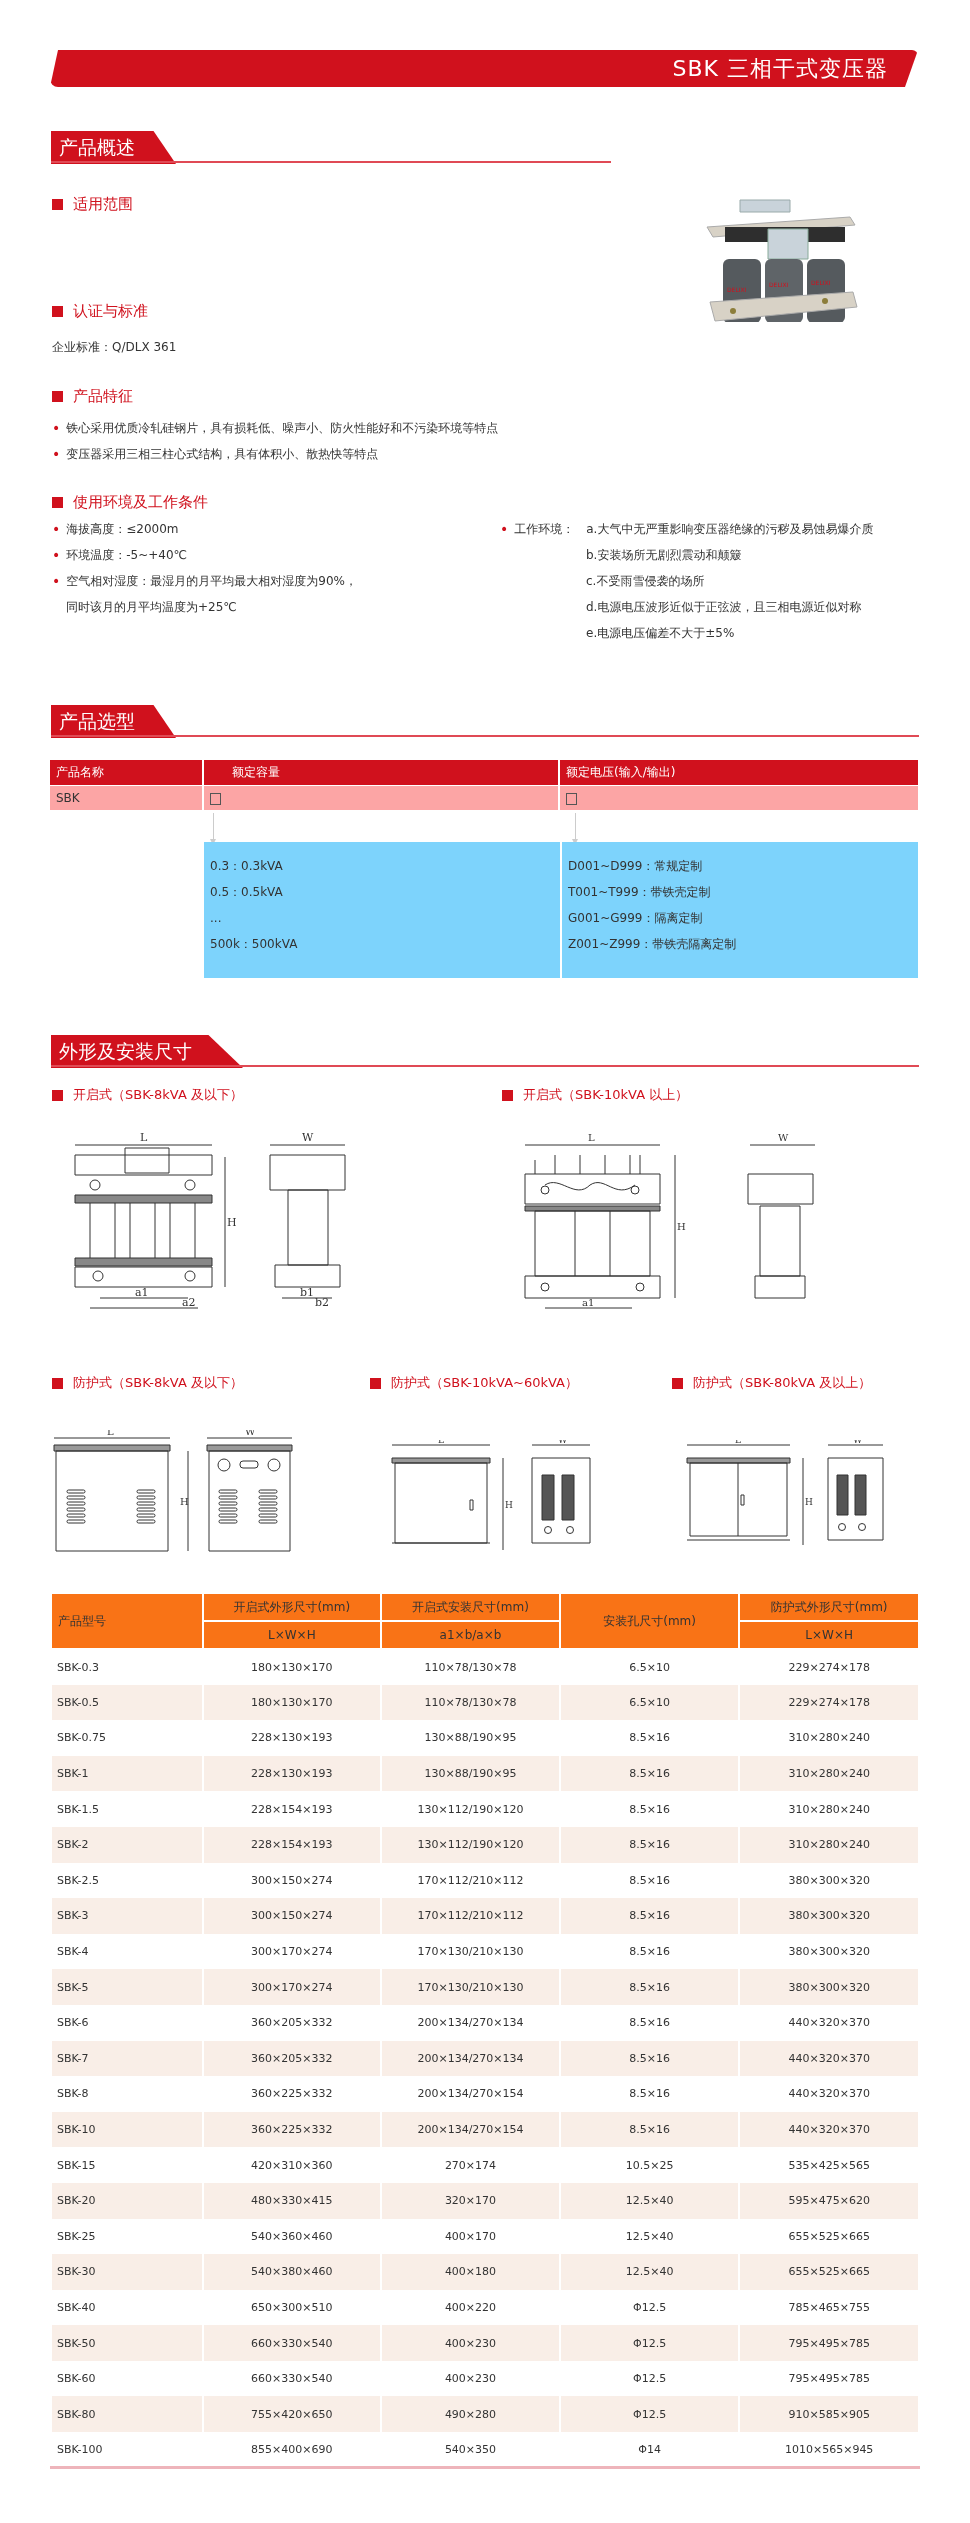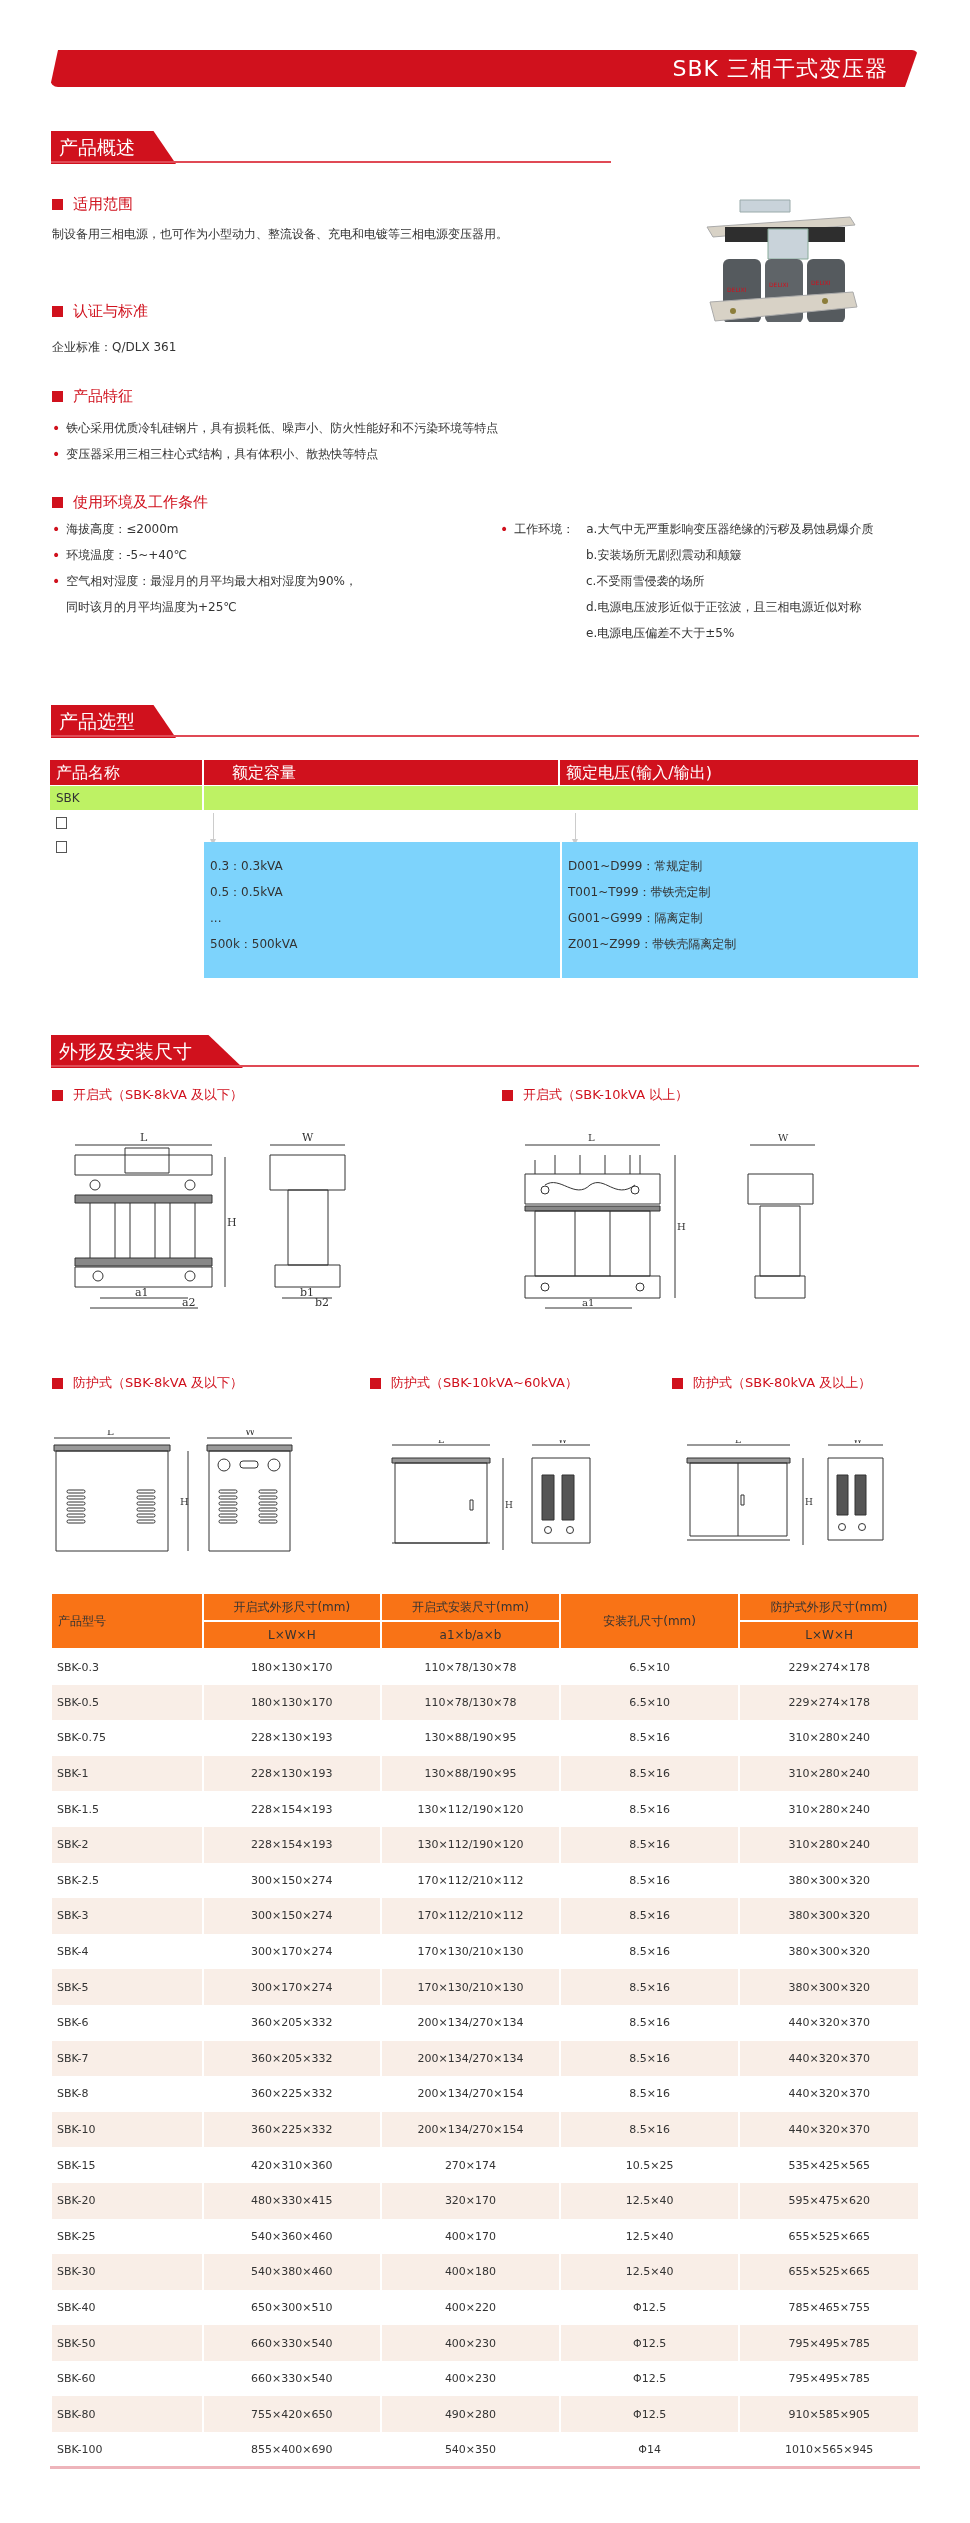--- a/index.html
+++ b/index.html
@@ -11,22 +11,22 @@
   
   .sec-tag { background: #d0111d; color: #fff; font-size: 19px; height: 33px; line-height: 33px; padding-left: 8px; clip-path: polygon(0 0, 82% 0, 100% 100%, 0 100%); }
   .sec-line { height: 2px; background: #e04a55; }
   .sub-h { color: #d0111d; font-size: 15px; display: flex; align-items: center; }
   .sub-h .sq { width: 11px; height: 11px; background: #d0111d; margin-right: 10px; display: inline-block; }
   .txt { font-size: 12px; color: #333; line-height: 26px; }
   .bullet { font-size: 12px; color: #333; display: flex; align-items: center; height: 26px; }
   .bullet .dot { color: #d0111d; margin-right: 6px; font-size: 14px; }
   
   .sel-head { top: 760px; left: 50px; width: 868px; height: 25px; background: #d0111d; display: flex; }
-  .sel-head div { color: #fff; font-size: 16px; line-height: 25px; padding-left: 6px; border-right: 2px solid #fff; }
-  .sel-row { top: 786px; left: 50px; width: 868px; height: 24px; background: #bef264; display: flex; flex-direction: column; }
+  .sel-head div { color: #fff; font-size: 12px; line-height: 25px; padding-left: 6px; border-right: 2px solid #fff; }
+  .sel-row { top: 786px; left: 50px; width: 868px; height: 24px; background: #fca5a5; display: flex; }
   .sel-row div { font-size: 12px; line-height: 24px; padding-left: 6px; border-right: 2px solid #fff; }
   .chk { display: inline-block; width: 11px; height: 12px; border: 1px solid #555; vertical-align: middle; }
   .arrow { width: 1px; background: #ccc; }
   .arrow::after { content: ""; position: absolute; left: -3px; bottom: -4px; border-left: 3.5px solid transparent; border-right: 3.5px solid transparent; border-top: 6px solid #ccc; }
   .sel-block { background: #7dd3fc; }
   .sel-block .line { font-size: 12px; height: 26px; line-height: 26px; padding-left: 6px; }
   
   table.dims { position: absolute; left: 50px; top: 1592px; width: 870px; border-collapse: collapse; font-size: 11px; color: #333; }
   table.dims th { background: #f97316; font-weight: normal; font-size: 12px; color: #333; border: 2px solid #fff; height: 28px; }
   table.dims td { height: 35.6px; text-align: center; border-left: 2px solid #fff; border-right: 2px solid #fff; }
@@ -42,21 +42,20 @@
 <div class="abs banner-title">SBK  三相干式变压器</div>
 
 <div class="abs sec-tag" style="left:51px;top:131px;width:125px;">产品概述</div>
 <div class="abs sec-line" style="left:51px;top:161px;width:560px;"></div>
 
 <div class="abs sub-h" style="left:52px;top:195px;">
     <span class="sq"></span>
     <span>适用范围</span>
   </div>
 <div class="abs txt" style="left:52px;top:221px;width:600px;">
-  <div>制设备用三相电源，也可作为小型动力、整流设备、充电和电镀等三相电源变压器用。</div>
 </div>
 
 <div class="abs sub-h" style="left:52px;top:302px;">
     <span class="sq"></span>
     <span>认证与标准</span>
   </div>
 <div class="abs txt" style="left:52px;top:334px;">企业标准：Q/DLX 361</div>
 
 <div class="abs" style="left:705px;top:197px;width:160px;height:125px;">
   <svg width="160" height="125" viewBox="0 0 160 125">

